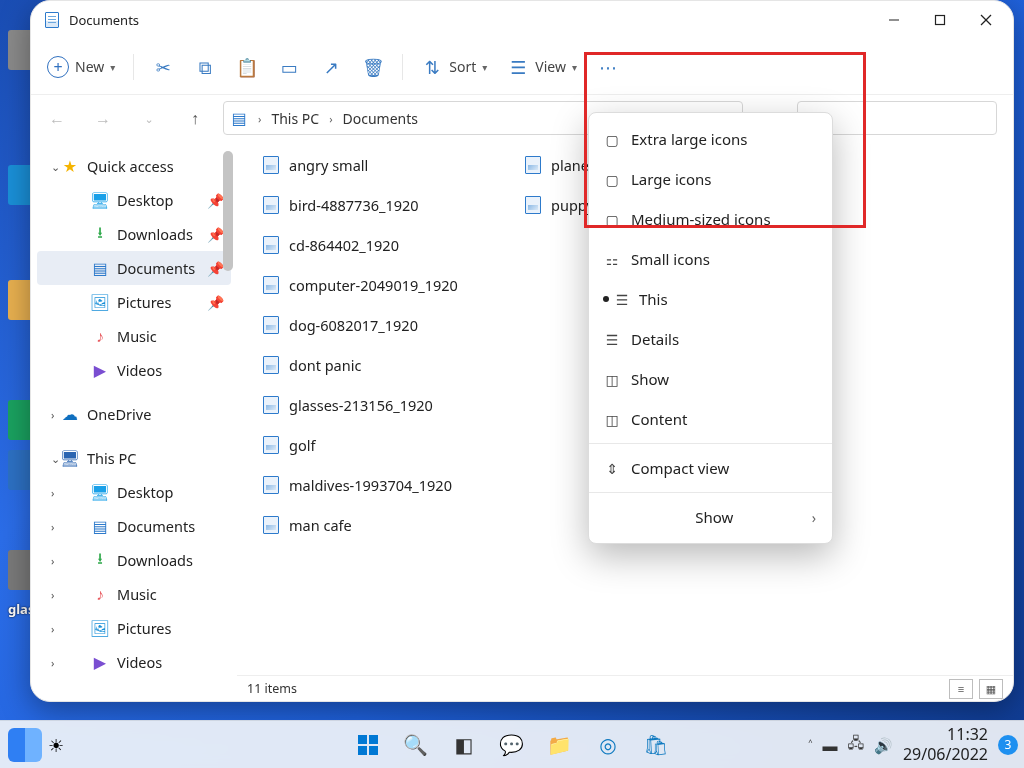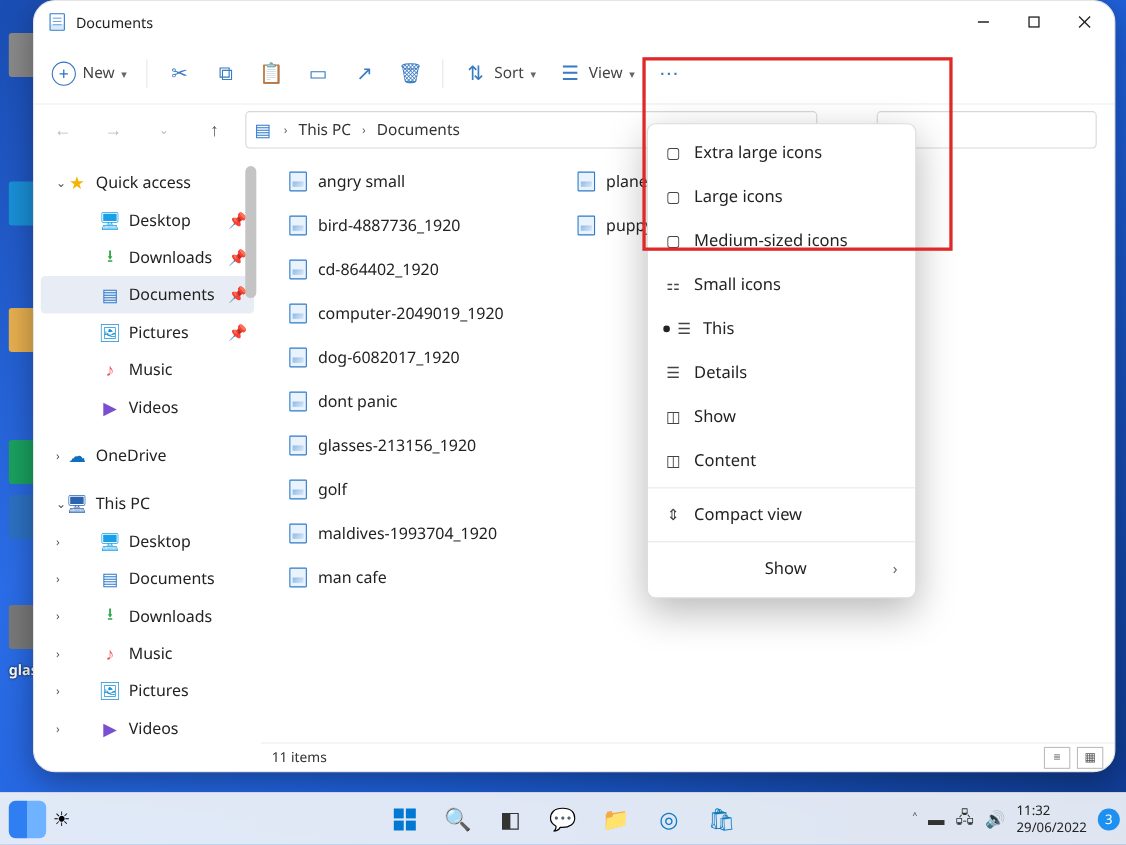--- a/index.html
+++ b/index.html
@@ -78,21 +78,21 @@
   .status .sp { flex:1; }
   .status .sbtn { width:24px; height:20px; border:1px solid #bdbdbd; margin-left:6px; display:flex; align-items:center; justify-content:center; font-size:11px; color:#555;}
 
   
   .taskbar { position:absolute; bottom:0; left:0; right:0; height:48px; background:rgba(241,244,249,.92); backdrop-filter: blur(6px); display:flex; align-items:center; justify-content:center; border-top:1px solid rgba(0,0,0,.08); z-index:50;}
   .tb-center { display:flex; align-items:center; gap:8px; }
   .tc-btn { width:40px; height:40px; display:flex; align-items:center; justify-content:center; border-radius:4px; font-size:20px; color:#333; }
   .tb-left { position:absolute; left:8px; display:flex; align-items:center; gap:6px;}
   .widget { width:34px; height:34px; background:linear-gradient(90deg,#2f7ff3 50%, #6fb2ff 50%); border-radius:6px; }
   .tb-right { position:absolute; right:6px; display:flex; align-items:center; gap:10px; font-size:12px; color:#222;}
-  .clock { line-height:1.2; font-size:12px;}
+  .clock { text-align:right; line-height:1.2; font-size:16px;}
   .tray-ico { font-size:15px; color:#333; }
   .notif { width:20px; height:20px; border-radius:50%; background:#1e90f0; color:#fff; font-size:12px; display:flex; align-items:center; justify-content:center; }
 </style>
 </head>
 <body>
 
 <div class="desktop-icon di1"></div>
 <div class="desktop-icon di2"></div>
 <div class="desktop-icon di3"></div>
 <div class="desktop-icon di4"></div>

